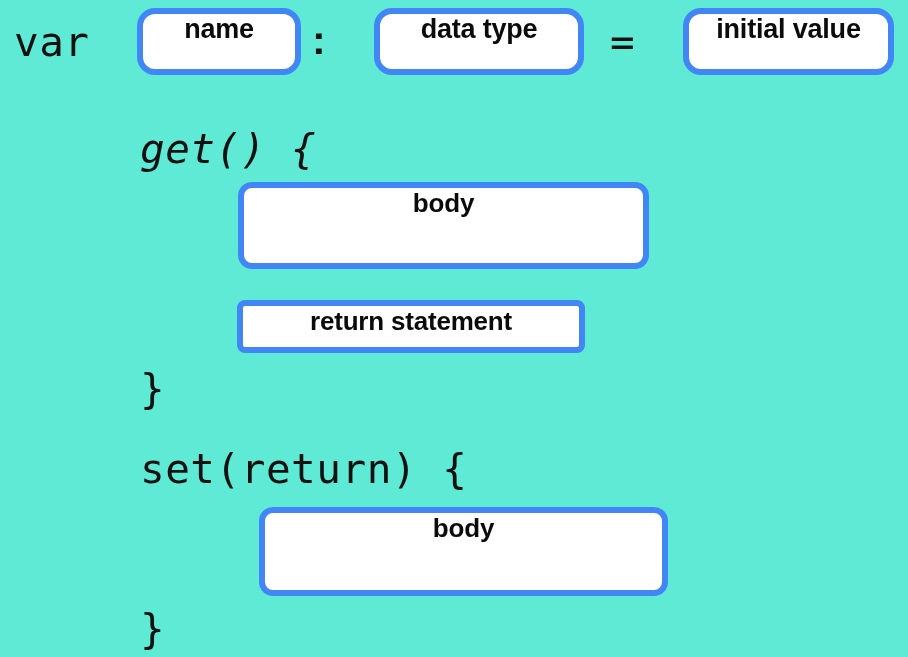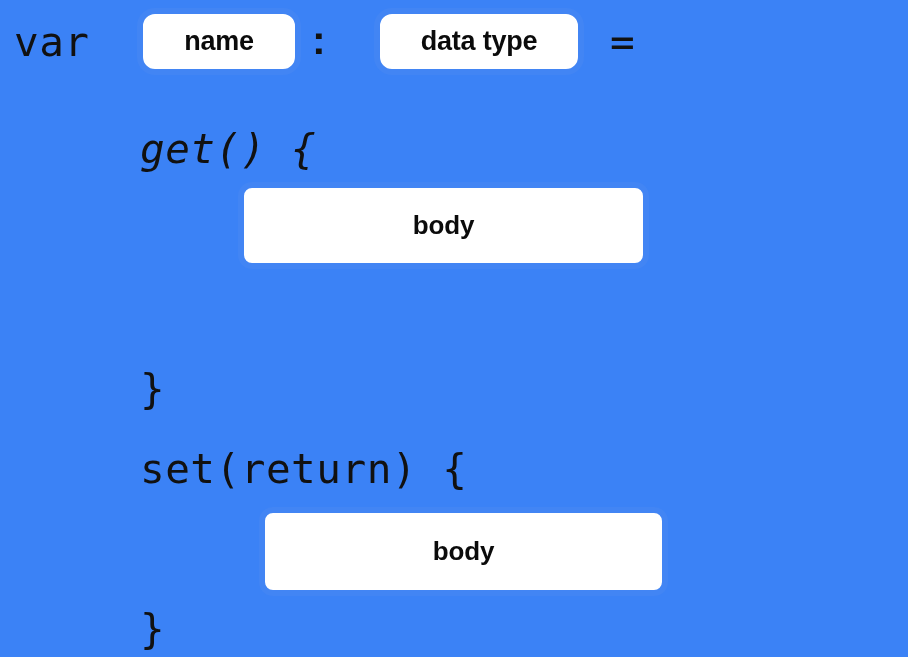--- a/index.html
+++ b/index.html
@@ -8,21 +8,21 @@
     padding: 0;
     background: #ffffff;
   }
   body {
     font-family: "Liberation Sans", sans-serif;
   }
   #canvas {
     position: relative;
     width: 908px;
     height: 657px;
-    background: #3b82f6;
+    background: #5eead4;
     overflow: hidden;
   }
 
   
   .code {
     position: absolute;
     font-family: "DejaVu Sans Mono", "Liberation Mono", monospace;
     color: #111111;
     white-space: pre;
     font-weight: 400;
@@ -30,21 +30,20 @@
   }
 
   
   .slot {
     position: absolute;
     box-sizing: border-box;
     background: #ffffff;
     border-style: solid;
     border-color: #4285f4;
     display: flex;
-    align-items: center;
     justify-content: center;
     color: #0b0b0b;
     font-family: "Liberation Sans", sans-serif;
     font-weight: 700;
     letter-spacing: -0.2px;
   }
 
   
   #kw-var        { left: 14px;  top: 20px;  font-size: 41px; line-height: 44px; }
   #op-colon      { left: 312px; top: 18px;  font-size: 41px; line-height: 44px;
@@ -80,27 +79,33 @@
   </div>
 
   <span class="code" id="op-colon">:</span>
 
   <div class="slot" id="slot-datatype">
     <span>data type</span>
   </div>
 
   <span class="code" id="op-equals">=</span>
 
+  <div class="slot" id="slot-initial">
+    <span>initial value</span>
+  </div>
 
   <span class="code" id="kw-get">get() {</span>
 
   <div class="slot" id="slot-getbody">
     <span>body</span>
   </div>
 
+  <div class="slot" id="slot-return">
+    <span>return statement</span>
+  </div>
 
   <span class="code" id="brace-get">}</span>
 
   <span class="code" id="kw-set">set(return) {</span>
 
   <div class="slot" id="slot-setbody">
     <span>body</span>
   </div>
 
   <span class="code" id="brace-set">}</span>

